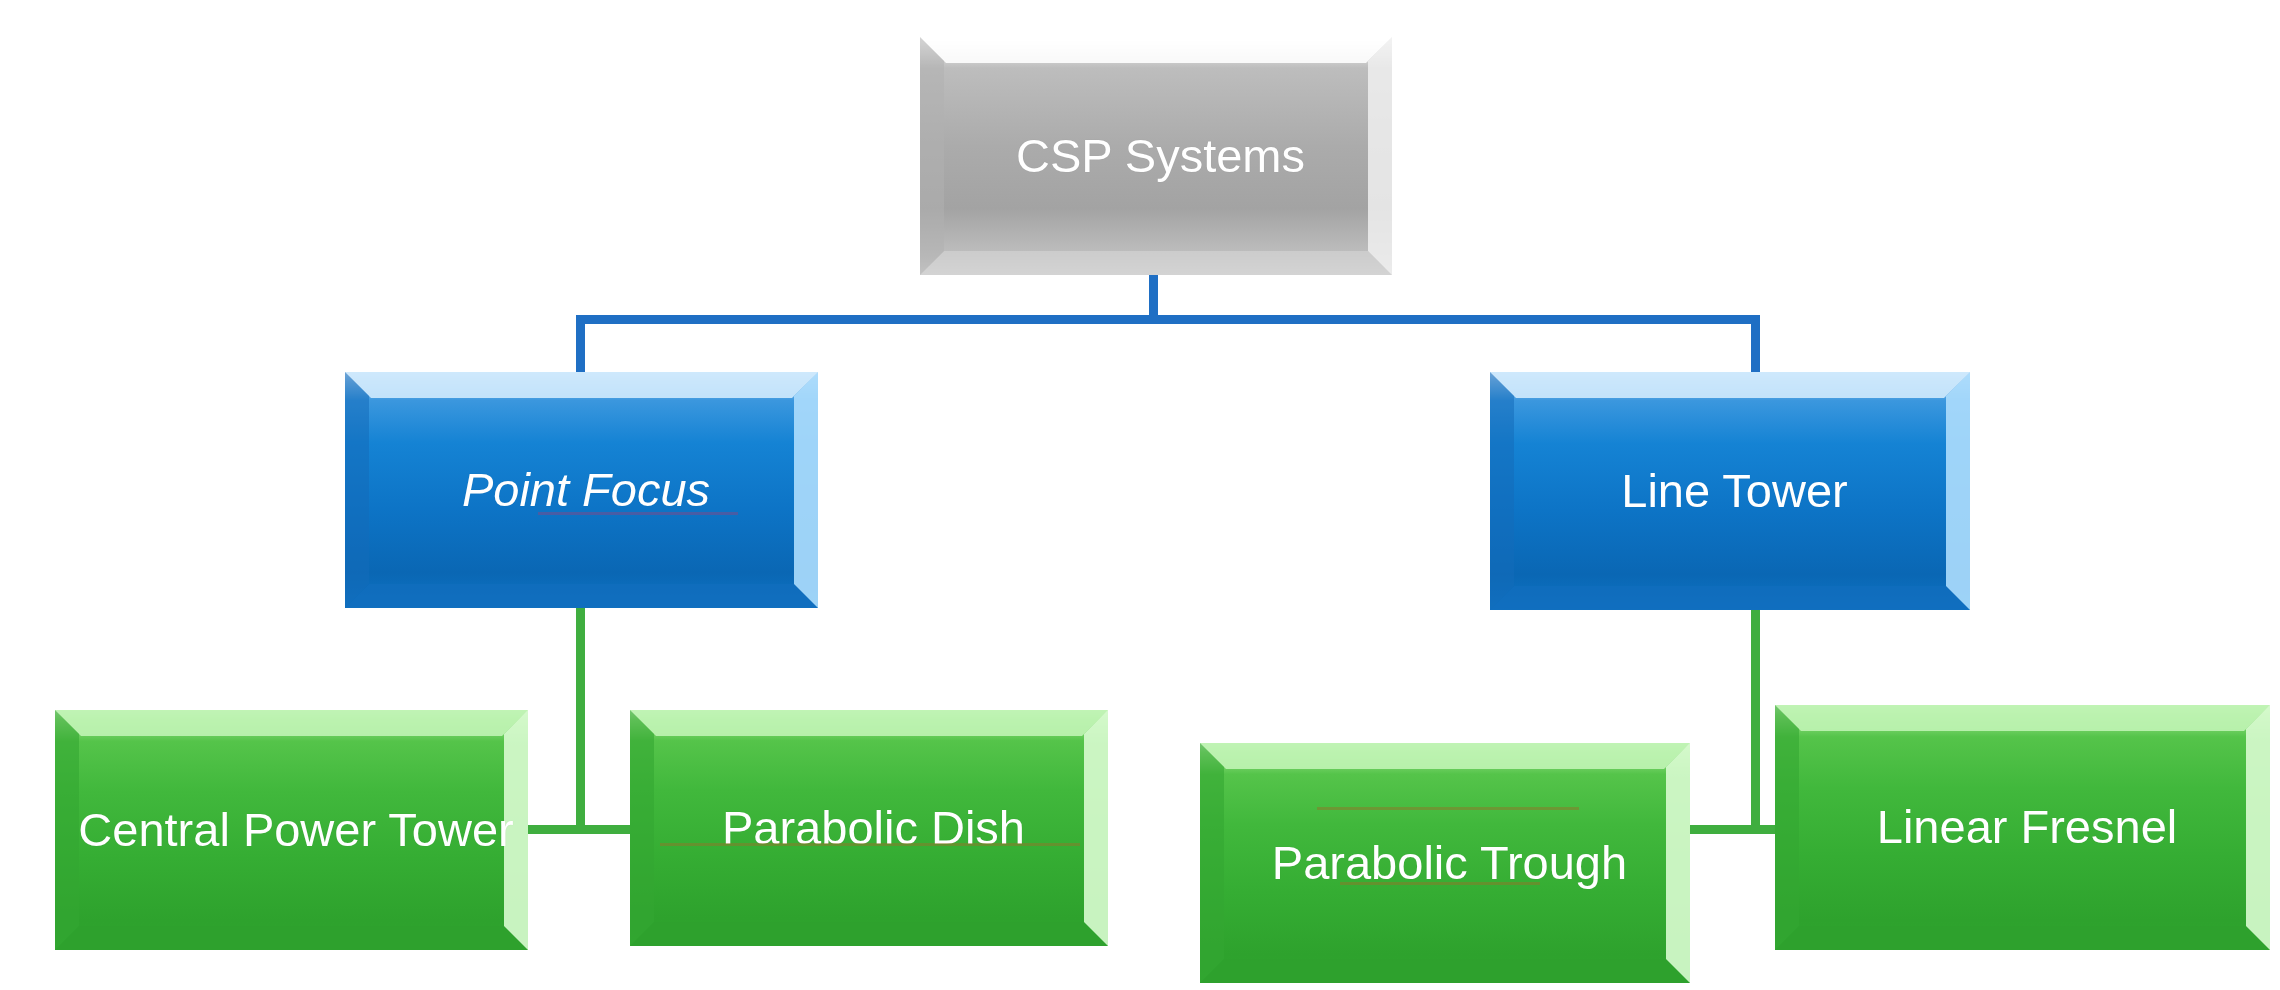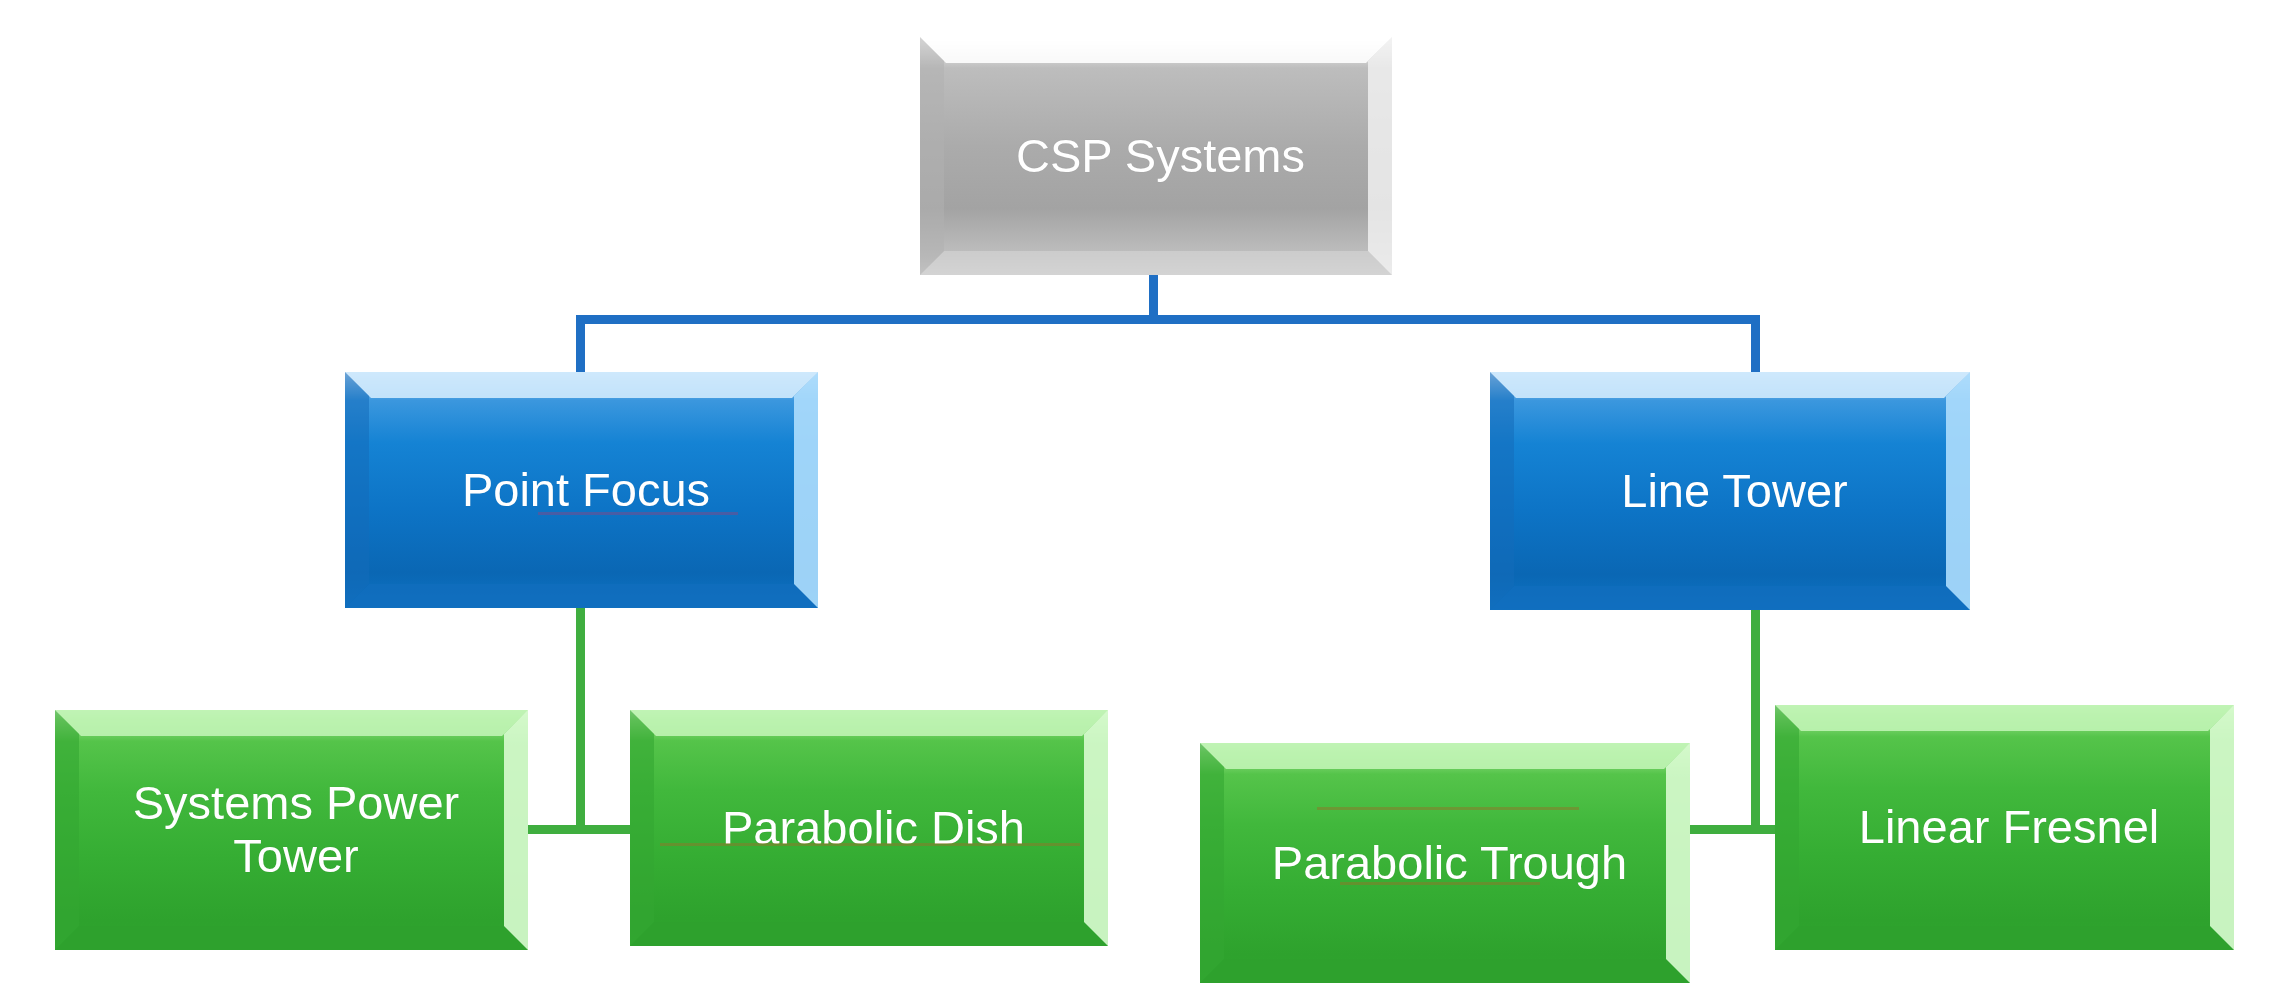--- a/index.html
+++ b/index.html
@@ -214,21 +214,21 @@
   <div class="conn conn-green" style="left:1751px; top:825px; width:32px; height:9px;"></div>
 
   <div class="node node-grey" style="left:920px; top:37px; width:472px; height:238px;">
     <span class="bevel-top"></span>
     <span class="bevel-bottom"></span>
     <span class="bevel-left"></span>
     <span class="bevel-right"></span>
     <span class="node-label">CSP Systems</span>
   </div>
 
-  <div class="node node-blue" style="left:345px; top:372px; width:473px; height:236px;">
+  <div class="node node-blue" style="left:345px; top:372px; width:473px; height:236px;font-style:italic;">
     <span class="bevel-top"></span>
     <span class="bevel-bottom"></span>
     <span class="bevel-left"></span>
     <span class="bevel-right"></span>
     <span class="node-label">Point Focus</span>
   </div>
   <div class="artifact-underline" style="left:538px; top:512px; width:200px; background:#7a4a8a;"></div>
 
   <div class="node node-blue" style="left:1490px; top:372px; width:480px; height:238px;">
     <span class="bevel-top"></span>
@@ -236,21 +236,21 @@
     <span class="bevel-left"></span>
     <span class="bevel-right"></span>
     <span class="node-label">Line Tower</span>
   </div>
 
   <div class="node node-green" style="left:55px; top:710px; width:473px; height:240px;">
     <span class="bevel-top"></span>
     <span class="bevel-bottom"></span>
     <span class="bevel-left"></span>
     <span class="bevel-right"></span>
-    <span class="node-label">Systems Power Tower</span>
+    <span class="node-label">Central Power Tower</span>
   </div>
 
   <div class="node node-green" style="left:630px; top:710px; width:478px; height:236px;justify-content:center;">
     <span class="bevel-top"></span>
     <span class="bevel-bottom"></span>
     <span class="bevel-left"></span>
     <span class="bevel-right"></span>
     <span class="node-label">Parabolic Dish</span>
   </div>
   <div class="artifact-underline" style="left:660px; top:843px; width:420px; background:#8a7a2a;"></div>
@@ -258,21 +258,21 @@
   <div class="node node-green" style="left:1200px; top:743px; width:490px; height:240px;">
     <span class="bevel-top"></span>
     <span class="bevel-bottom"></span>
     <span class="bevel-left"></span>
     <span class="bevel-right"></span>
     <span class="node-label">Parabolic Trough</span>
   </div>
   <div class="artifact-underline" style="left:1317px; top:807px; width:262px; background:#8a7a2a;"></div>
   <div class="artifact-underline" style="left:1340px; top:882px; width:200px; background:#8a7a2a;"></div>
 
-  <div class="node node-green" style="left:1775px; top:705px; width:459px; height:245px;">
+  <div class="node node-green" style="left:1775px; top:705px; width:495px; height:245px;">
     <span class="bevel-top"></span>
     <span class="bevel-bottom"></span>
     <span class="bevel-left"></span>
     <span class="bevel-right"></span>
     <span class="node-label">Linear Fresnel</span>
   </div>
 
 </div>
 
 </body></html>

